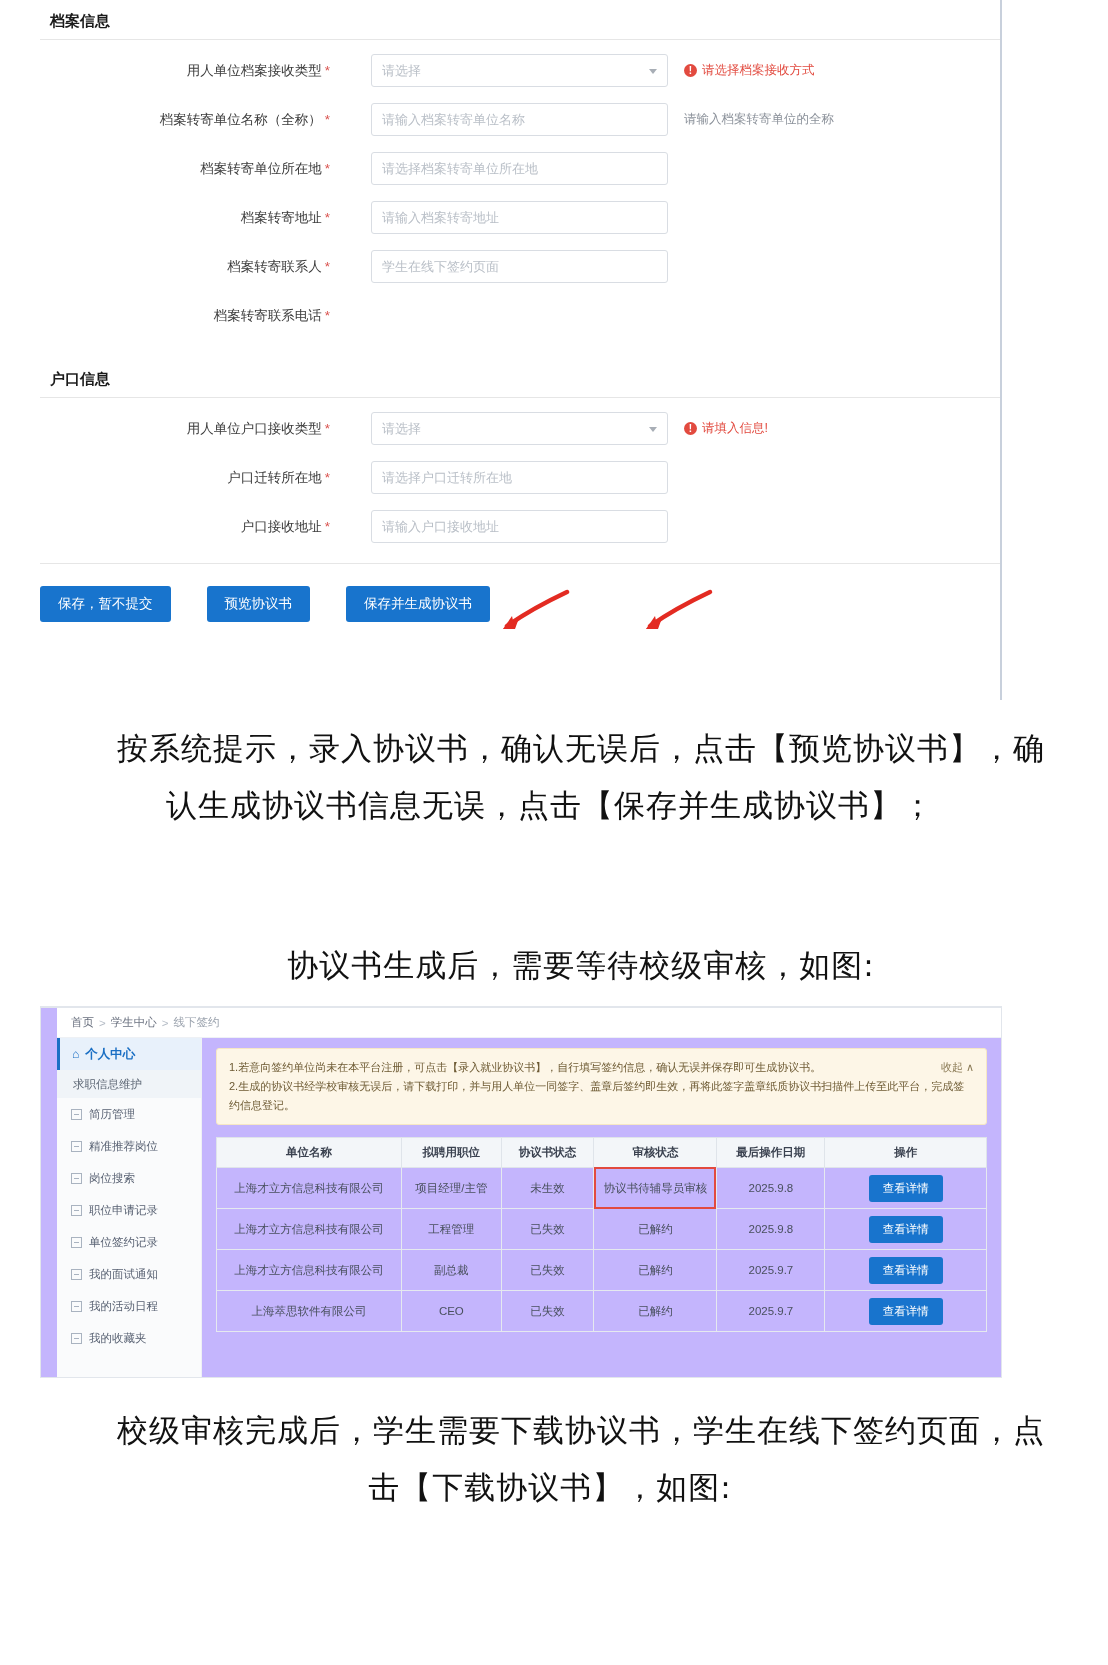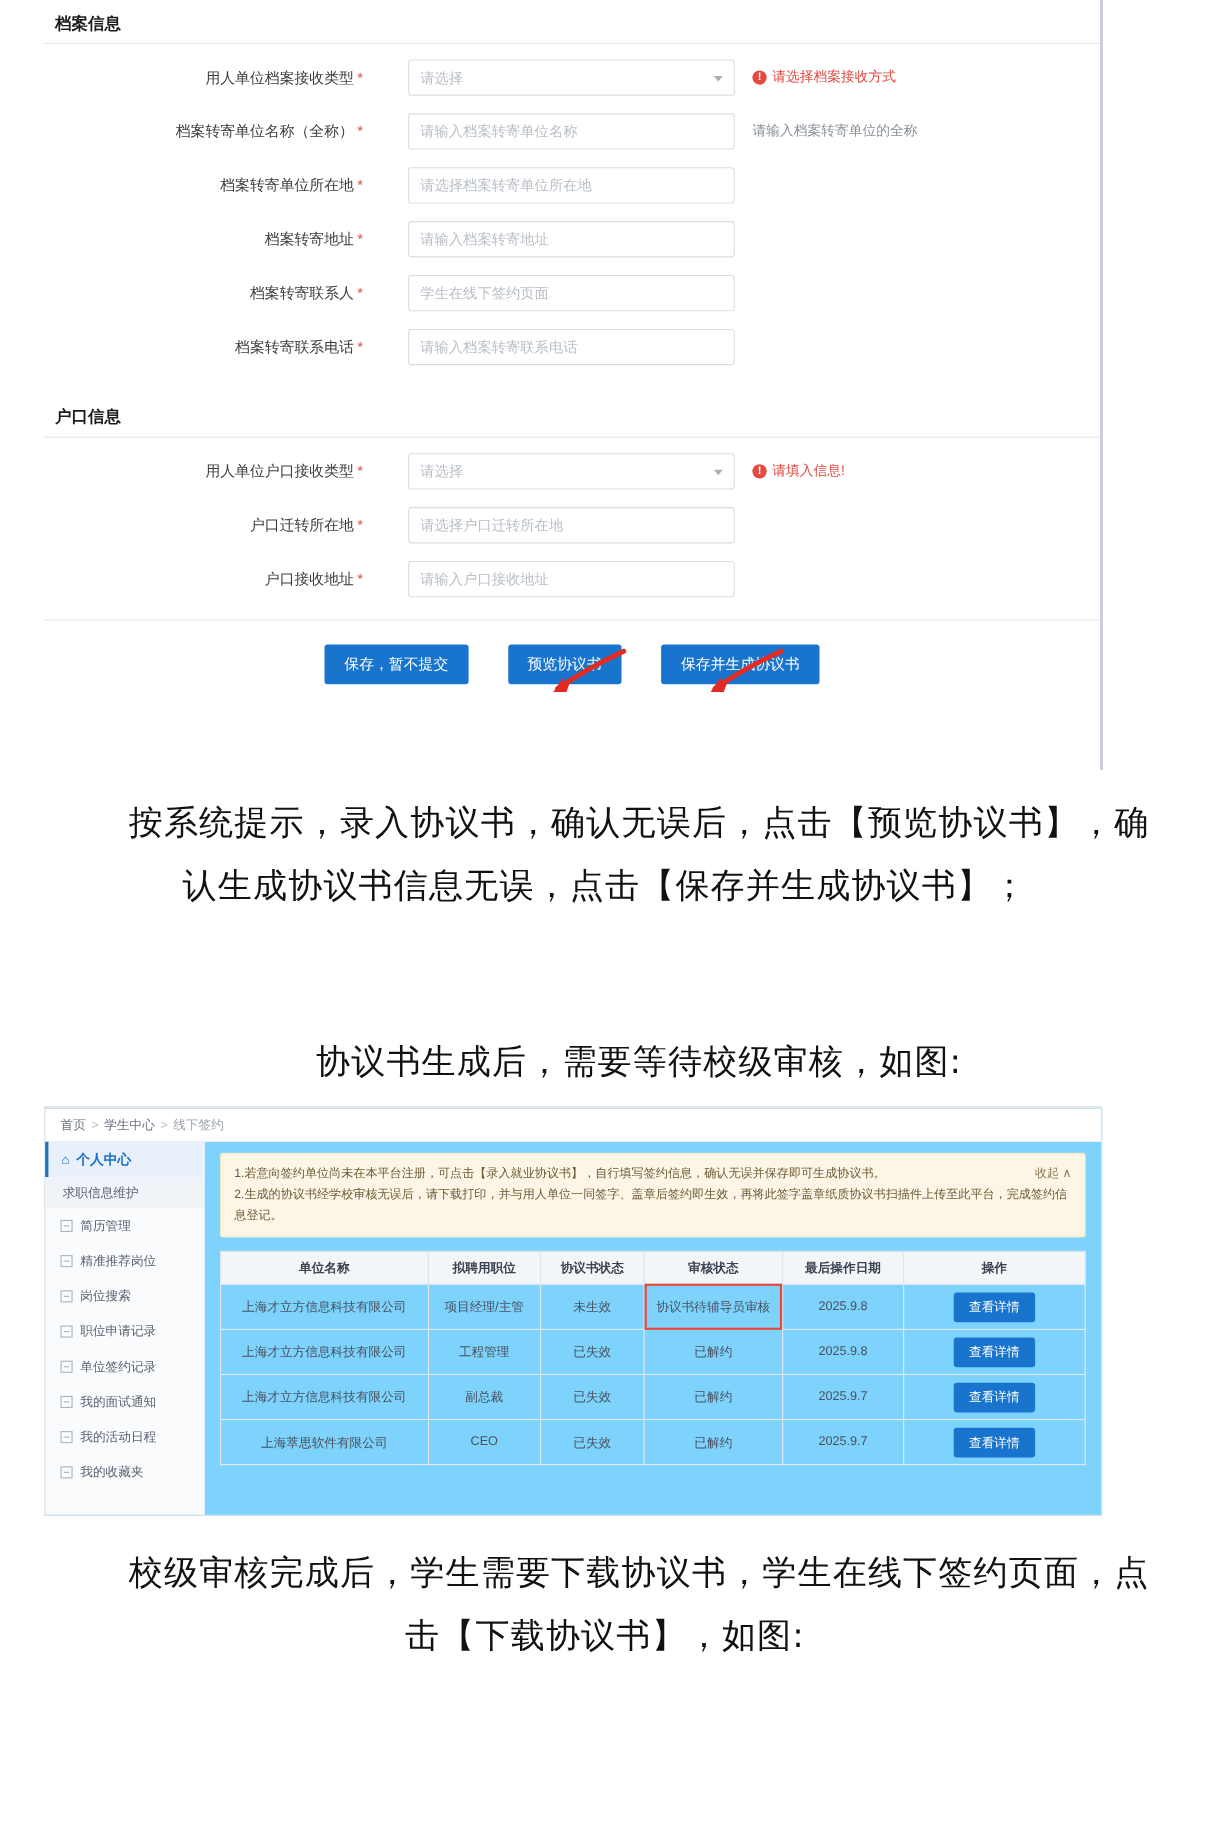--- a/index.html
+++ b/index.html
@@ -96,21 +96,20 @@
     line-height: 13px;
     text-align: center;
     margin-right: 5px;
     font-weight: bold;
   }
   .btnbar {
     border-top: 1px solid #e6e6e6;
     margin-top: 12px;
     padding-top: 22px;
     display: flex;
-    justify-content: center;
     gap: 36px;
   }
   .btn {
     background: #1874cd;
     color: #fff;
     font-size: 13.5px;
     border-radius: 3px;
     padding: 9px 18px;
     white-space: nowrap;
   }
@@ -128,24 +127,25 @@
     letter-spacing: 1px;
   }
   .para p { margin: 12px; text-align: center; }
   .indent { text-indent: 62px; }
 
   
   .shot2 {
     position: absolute;
     left: 40px; top: 1006px;
     width: 962px; height: 372px;
-    background: #7dd3fc;
+    background: #c4b5fd;
     border: 1px solid #e2e6ec;
     border-top: 2px solid #e2e6ec;
     overflow: hidden;
+    padding-left: 16px;
   }
   .crumb {
     height: 30px;
     display: flex;
     align-items: center;
     padding-left: 14px;
     font-size: 11.5px;
     color: #6b7280;
     border-bottom: 1px solid #eef1f5;
     background: #fff;
@@ -298,23 +298,20 @@
 
   <div class="form-row">
     <div class="form-label"><span>档案转寄联系人</span><span class="req">*</span></div>
     <div class="field">
         <span>学生在线下签约页面</span>
       </div>
   </div>
 
   <div class="form-row">
     <div class="form-label"><span>档案转寄联系电话</span><span class="req">*</span></div>
-    <div class="field">
-        <span>请输入档案转寄联系电话</span>
-      </div>
   </div>
 
   <div style="height:18px"></div>
   <div class="sec-title">户口信息</div>
   <div class="sec-divider"></div>
 
   <div class="form-row">
     <div class="form-label"><span>用人单位户口接收类型</span><span class="req">*</span></div>
     <div class="field select">
         <span>请选择</span>

